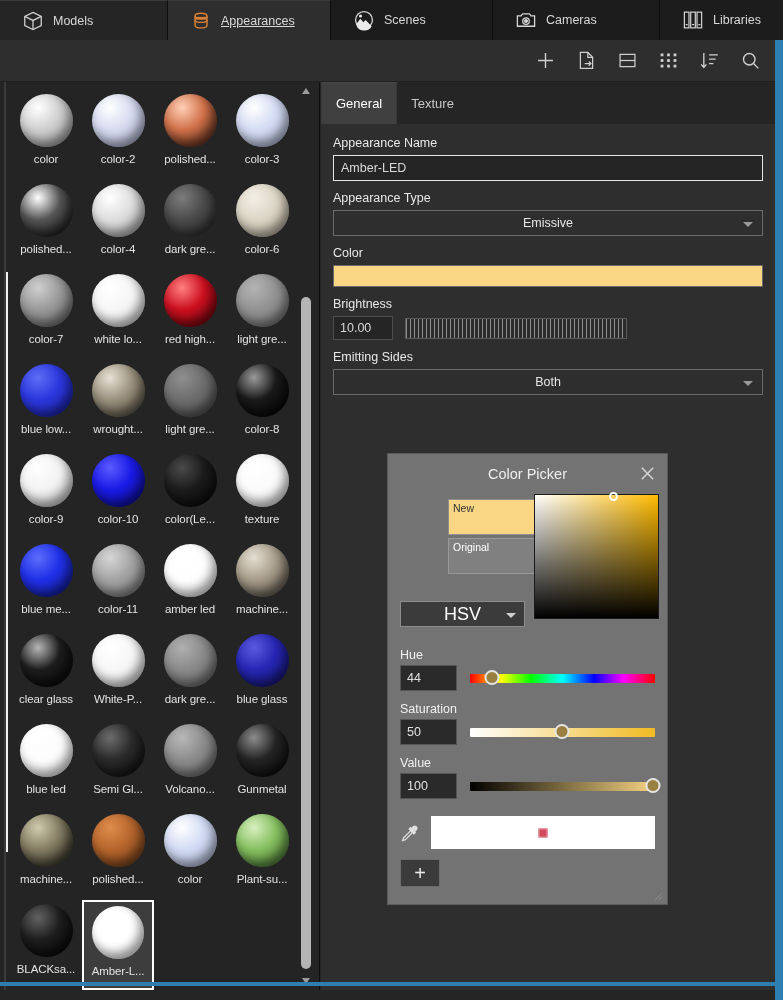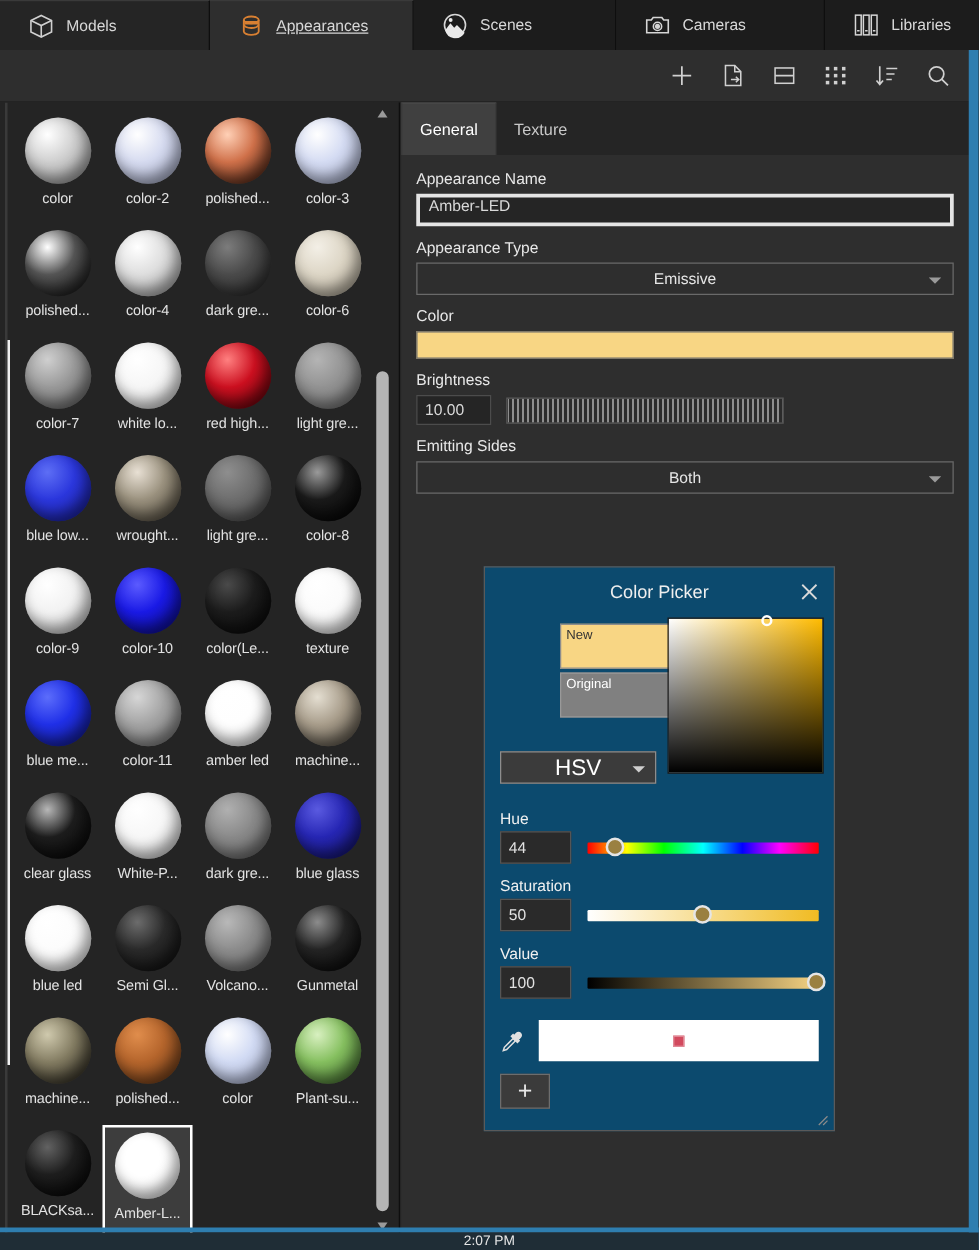--- a/index.html
+++ b/index.html
@@ -147,25 +147,25 @@
     padding: 12px 12px 0 12px;
   }
   .fieldlabel {
     font-size: 12.5px; color: #e8e8e8;
     margin-bottom: 5px; margin-top: 10px;
   }
   .fieldlabel:first-child { margin-top: 0; }
   .textinput {
     width: 430px; height: 26px;
     background: #252525;
-    border: 3px solid #e5e5e5;
+    border: 1px solid #e5e5e5;
     color: #d9d9d9;
     font-size: 12.5px;
     padding: 0 7px;
-    display: flex; 
+    display: flex; align-items: center;
   }
   .combo {
     width: 430px; height: 26px;
     background: #2e2e2e;
     border: 1px solid #6a6a6a;
     color: #e6e6e6;
     font-size: 12.5px;
     display: flex; align-items: center; justify-content: center;
     position: relative;
     cursor: pointer;
@@ -195,21 +195,21 @@
     border: 1px solid #5a5a5a;
     background-image: repeating-linear-gradient(to right,
       #8e8e8e 0px, #8e8e8e 1px, #2b2b2b 1px, #2b2b2b 4px);
     cursor: pointer;
   }
 
   
   .picker {
     position: absolute; left: 66px; top: 329px;
     width: 281px; height: 452px;
-    background: #0c4a6e;
+    background: #737373;
     border: 1px solid #5a5a5a;
   }
   .picker .pkhead {
     height: 40px; position: relative;
     display: flex; align-items: center; justify-content: center;
   }
   .picker .pktitle { font-size: 14.5px; color: #efefef; }
   .picker .pkclose {
     position: absolute; right: 10px; top: 10px;
     width: 19px; height: 19px; cursor: pointer;
@@ -716,17 +716,14 @@
         <svg class="resizegrip" viewBox="0 0 11 11" stroke="#8a8a8a" stroke-width="1">
           <path d="M10 3 3 10M10 6.5 6.5 10"></path>
         </svg>
       </div>
 
     </div>
   </div>
 
   <div class="blueedge" style="background: rgb(46, 126, 176);"></div>
   <div class="bottomline" style="background: rgb(46, 126, 176);"></div>
-  <div class="taskbar">
-    <span class="clock">2:07 PM</span>
-  </div>
 
 </div>
 
 </body></html>

